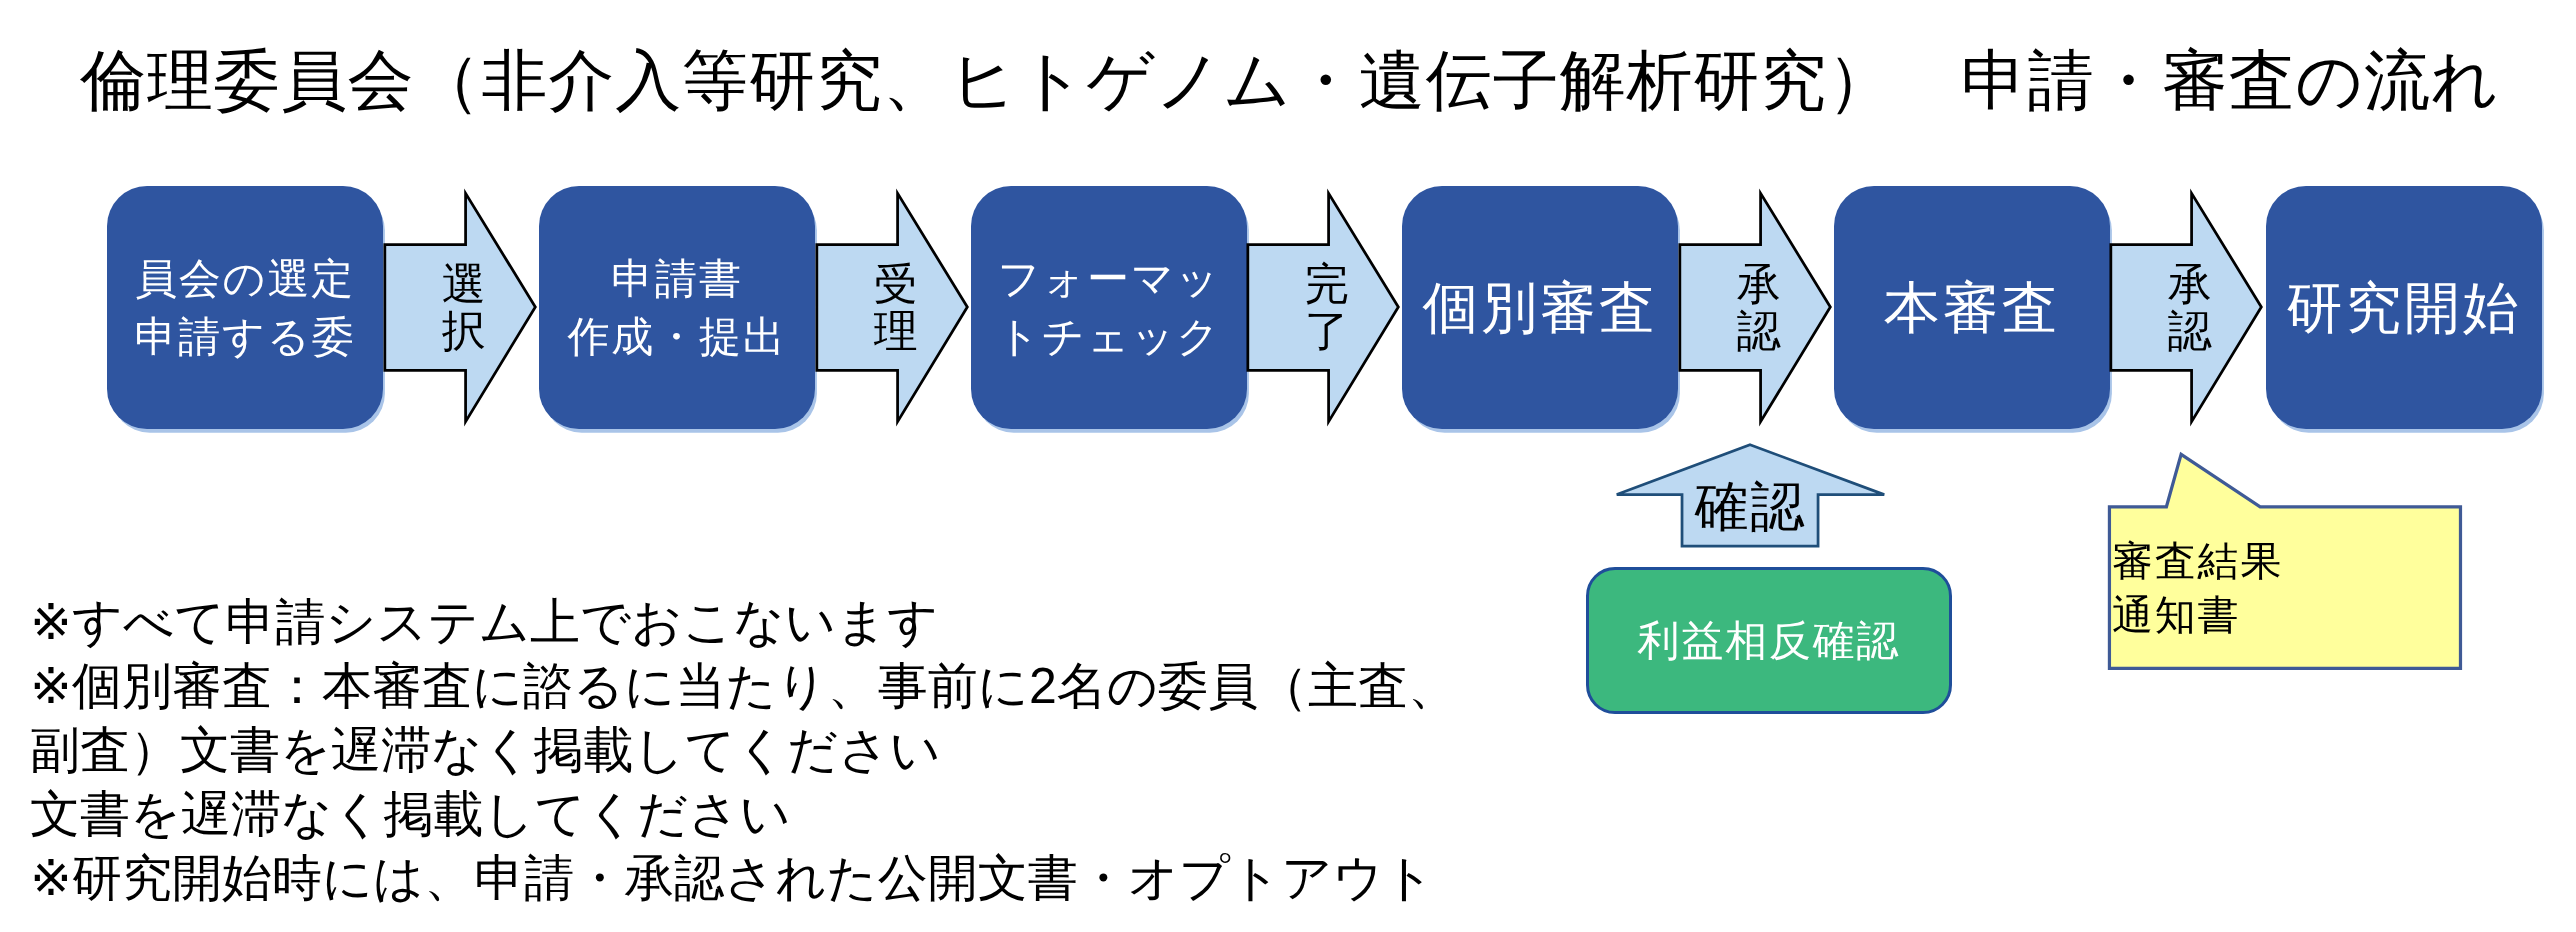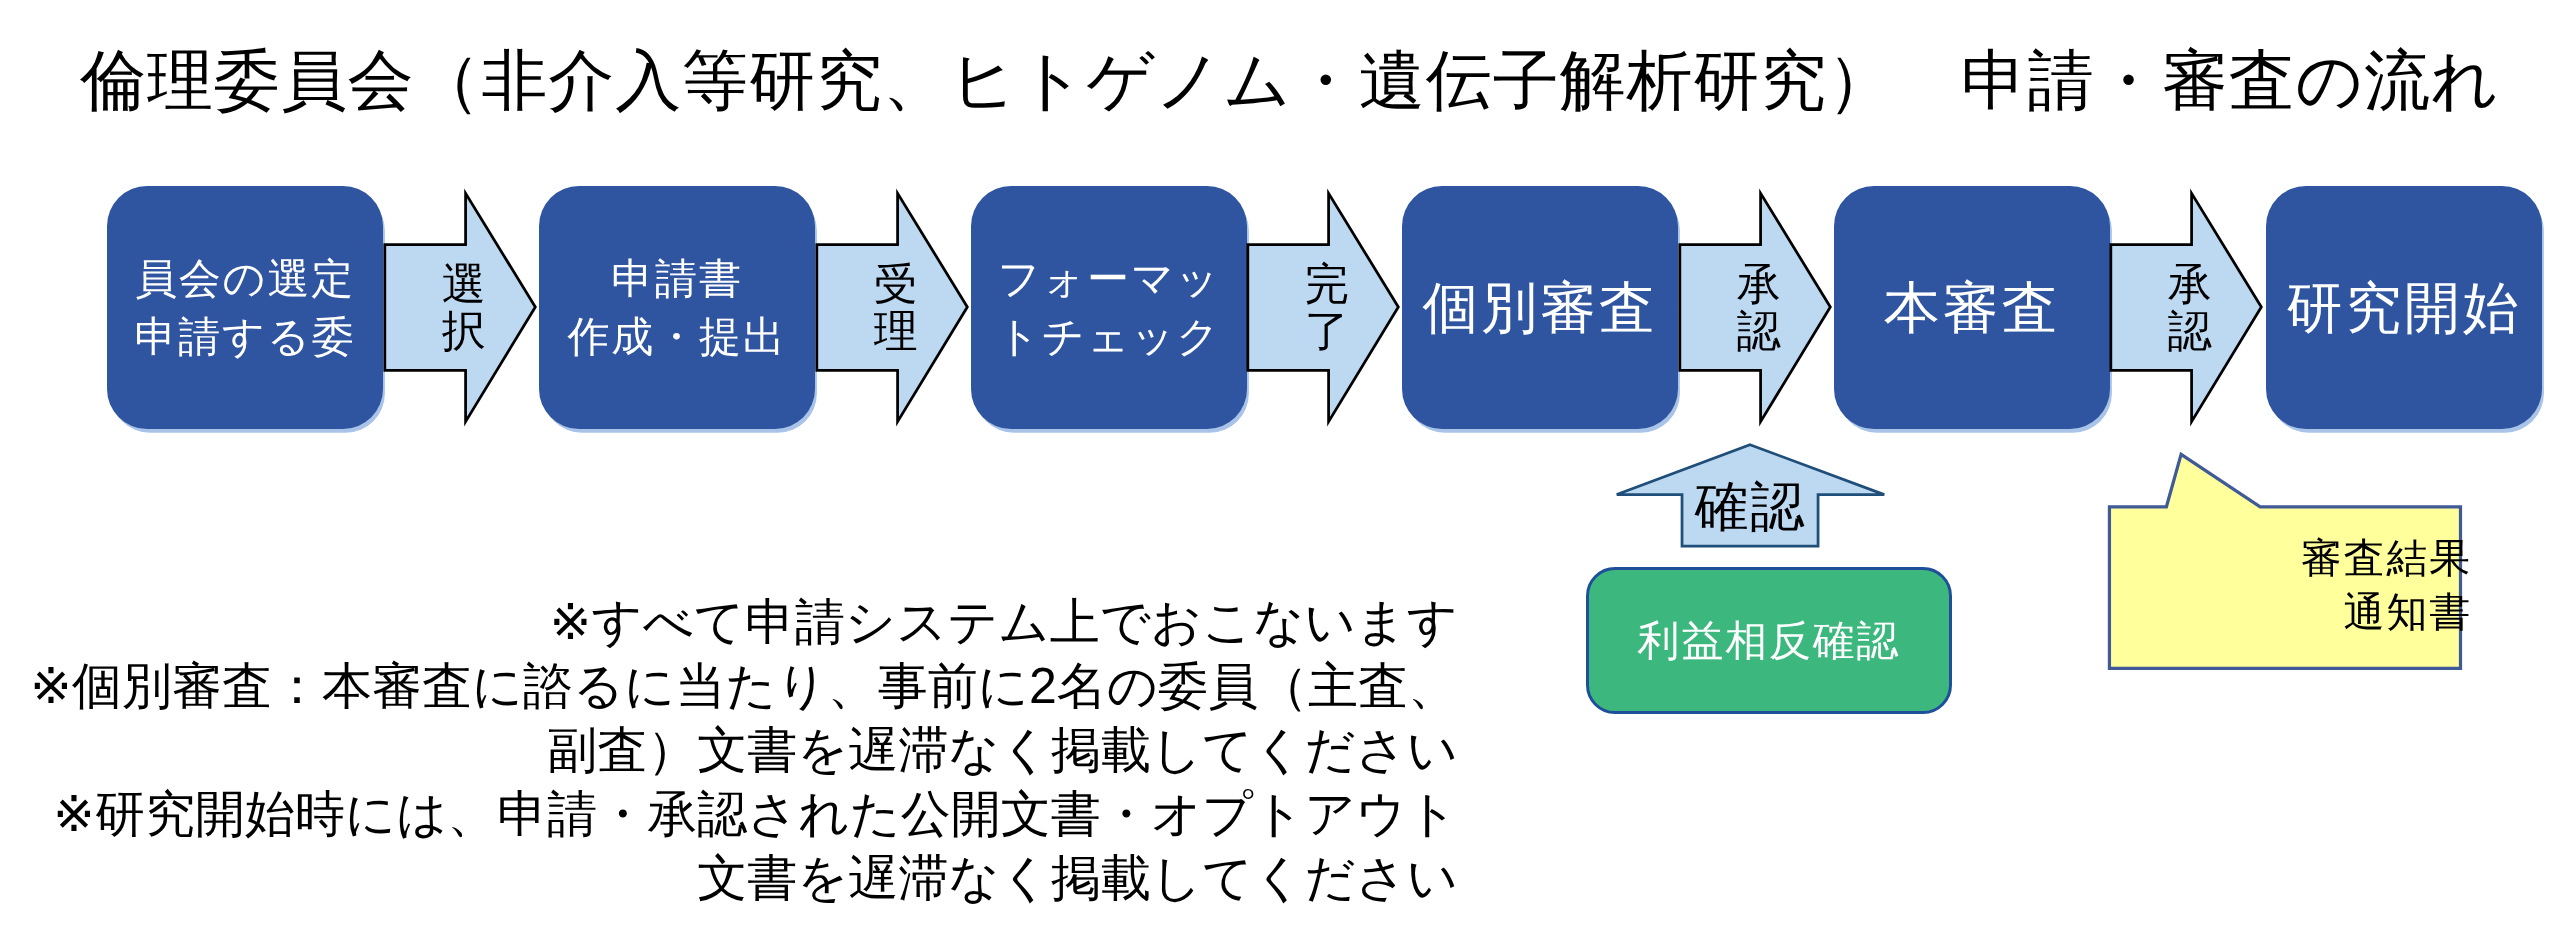--- a/index.html
+++ b/index.html
@@ -113,44 +113,42 @@
   }
   .callout {
     position: absolute;
     left: 2103px;
     top: 448px;
     width: 363px;
     height: 225px;
   }
   .callout .callout-text {
     position: absolute;
-    left: 18px;
+    left: 9px;
     top: 59px;
     width: 351px;
     height: 162px;
     display: flex;
     flex-direction: column;
-    align-items: flex-end;
+    align-items: flex-start;
     justify-content: center;
     text-align: center;
     font-size: 41px;
     line-height: 54px;
     color: var(--text, #000000);
     letter-spacing: 1.8px;
-    font-family: Liberation Mono, monospace;
   }
   .notes {
     position: absolute;
     left: 30px;
     top: 590px;
     font-size: 50px;
     line-height: 64px;
     color: var(--text, #000000);
     white-space: nowrap;
-    text-align: right;
   }
 </style>
 </head>
 <body>
 
 <div id="canvas">
 
   <div class="title">倫理委員会（非介入等研究、ヒトゲノム・遺伝子解析研究）　申請・審査の流れ</div>
 
   <div class="flow-box" style="left:107px">
@@ -260,18 +258,18 @@
     <div class="callout-text">
       <span class="ln">審査結果</span>
       <span class="ln">通知書</span>
     </div>
   </div>
 
   <div class="notes">
     <div class="note-line">※すべて申請システム上でおこないます</div>
     <div class="note-line">※個別審査：本審査に諮るに当たり、事前に2名の委員（主査、</div>
     <div class="note-line">副査）文書を遅滞なく掲載してください</div>
+    <div class="note-line">文書を遅滞なく掲載してください</div>
     <div class="note-line">※研究開始時には、申請・承認された公開文書・オプトアウト</div>
-    <div class="note-line">文書を遅滞なく掲載してください</div>
   </div>
 
 </div>
 
 
 </body></html>

